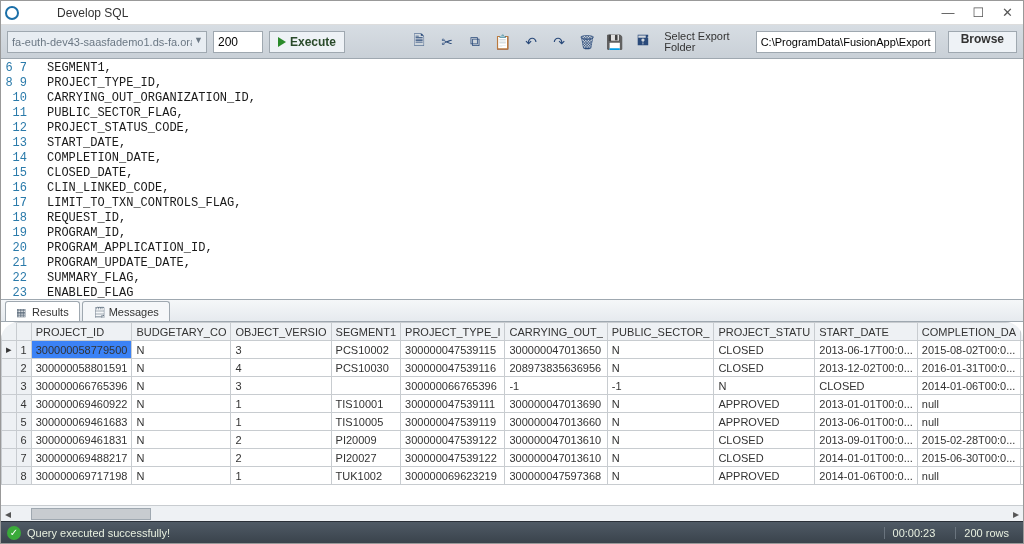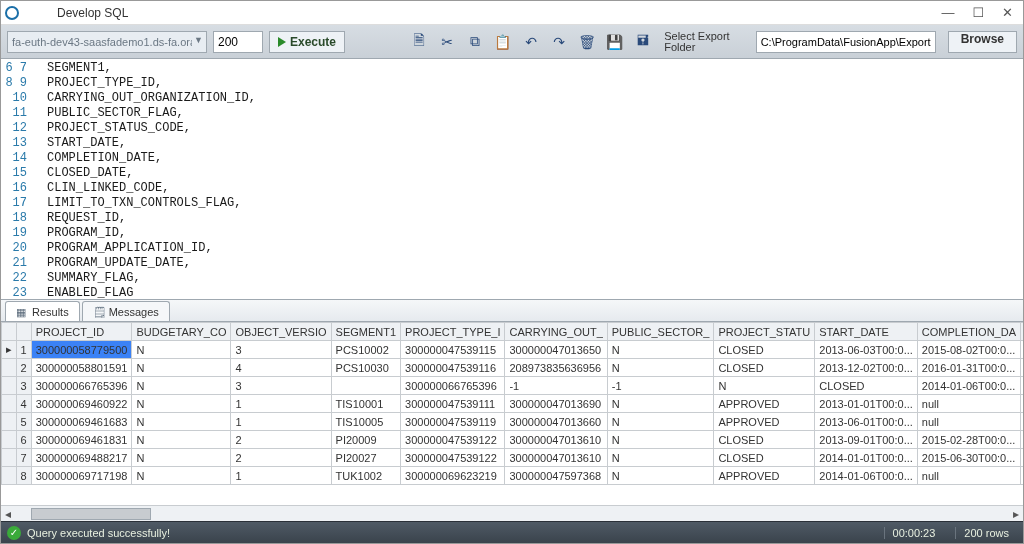--- a/index.html
+++ b/index.html
@@ -26,21 +26,21 @@
   .editor { flex: 0 0 240px; background: #fff; overflow: hidden; display: flex; font-family: Consolas, "Courier New", monospace; font-size: 12px; line-height: 15px; }
   .gutter { width: 32px; text-align: right; padding: 2px 6px 2px 0; color: #2a7aaa; background: #fff; user-select: none; }
   .code { padding: 2px 0 2px 14px; white-space: pre; color: #1a1a1a; }
   
   .result-tabs { height: 22px; background: linear-gradient(#f5f7f9,#e6eaee); border-top: 1px solid #9fa8b0; display: flex; align-items: flex-end; padding: 0 4px; gap: 2px; }
   .rtab { height: 20px; padding: 0 10px; border: 1px solid #9fa8b0; border-bottom: none; background: #f5f7f9; display: flex; align-items: center; gap: 4px; font-size: 11px; cursor: pointer; border-radius: 3px 3px 0 0; }
   .rtab.active { background: #fff; }
   .rtab .ticon2 { width: 12px; height: 12px; font-size: 11px; color: #5a6a7a; }
   
   .grid-wrap { flex: 1; overflow: hidden; border-top: 1px solid #9fa8b0; display: flex; flex-direction: column; background: #fff; }
-  .grid-scroll { flex: 1; overflow: auto; }
+  .grid-scroll { flex: 1; overflow: auto; border-radius: 18px; }
   table.grid { border-collapse: collapse; font-size: 11px; table-layout: fixed; }
   table.grid th, table.grid td { border: 1px solid #c8ccd0; padding: 2px 4px; height: 18px; white-space: nowrap; overflow: hidden; text-overflow: clip; text-align: left; }
   table.grid th { background: #eef1f4; font-weight: normal; color: #333; position: sticky; top: 0; }
   table.grid td.rownum { background: #eef1f4; text-align: center; width: 24px; }
   table.grid th.corner { width: 12px; background: #eef1f4; }
   table.grid th.rownum { width: 24px; background: #eef1f4; }
   .sel-cell { background: #3b82f6; }
   .hscroll { height: 16px; background: #eef1f4; border-top: 1px solid #c8ccd0; display: flex; align-items: center; }
   .hscroll .thumb { width: 120px; height: 12px; background: #c8ccd0; border: 1px solid #9fa8b0; margin-left: 16px; }
   .hscroll .arrow { width: 14px; height: 14px; display: flex; align-items: center; justify-content: center; color: #555; }
@@ -171,21 +171,21 @@
             <td class="rownum" style="width:12px">▸</td>
             <td class="rownum">1</td>
             <td class="sel-cell">300000058779500</td>
             <td>N</td>
             <td>3</td>
             <td>PCS10002</td>
             <td>300000047539115</td>
             <td>300000047013650</td>
             <td>N</td>
             <td>CLOSED</td>
-            <td>2013-06-03T00:0...</td>
+            <td>2013-06-17T00:0...</td>
             <td>2015-08-02T00:0...</td>
             <td>2016-03-10T00:0...</td>
           </tr>
           <tr>
             <td class="rownum" style="width:12px"></td>
             <td class="rownum">2</td>
             <td>300000058801591</td>
             <td>N</td>
             <td>4</td>
             <td>PCS10030</td>

